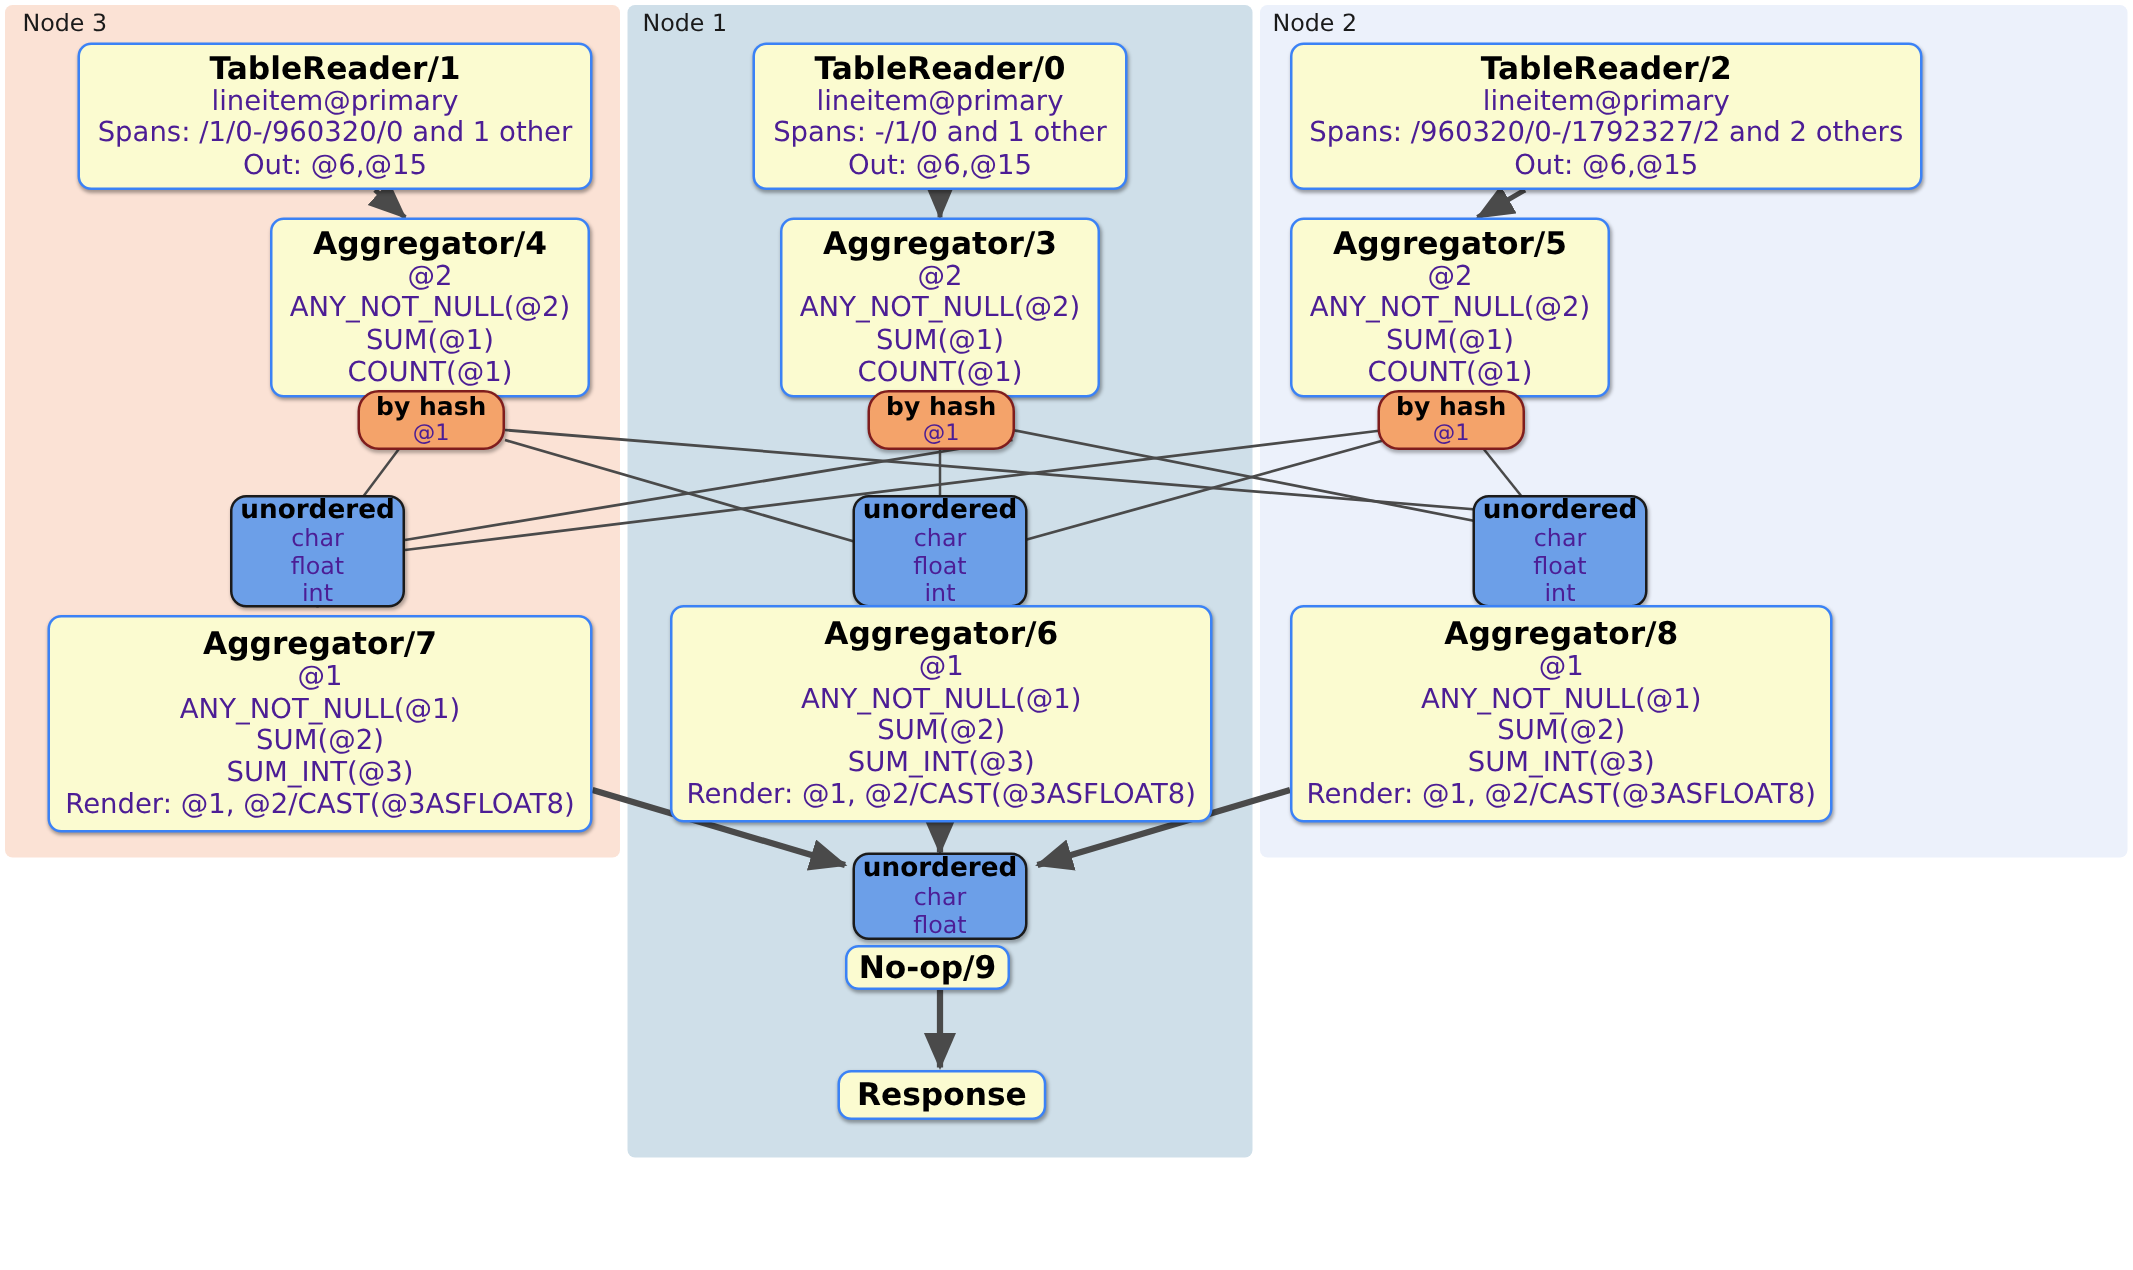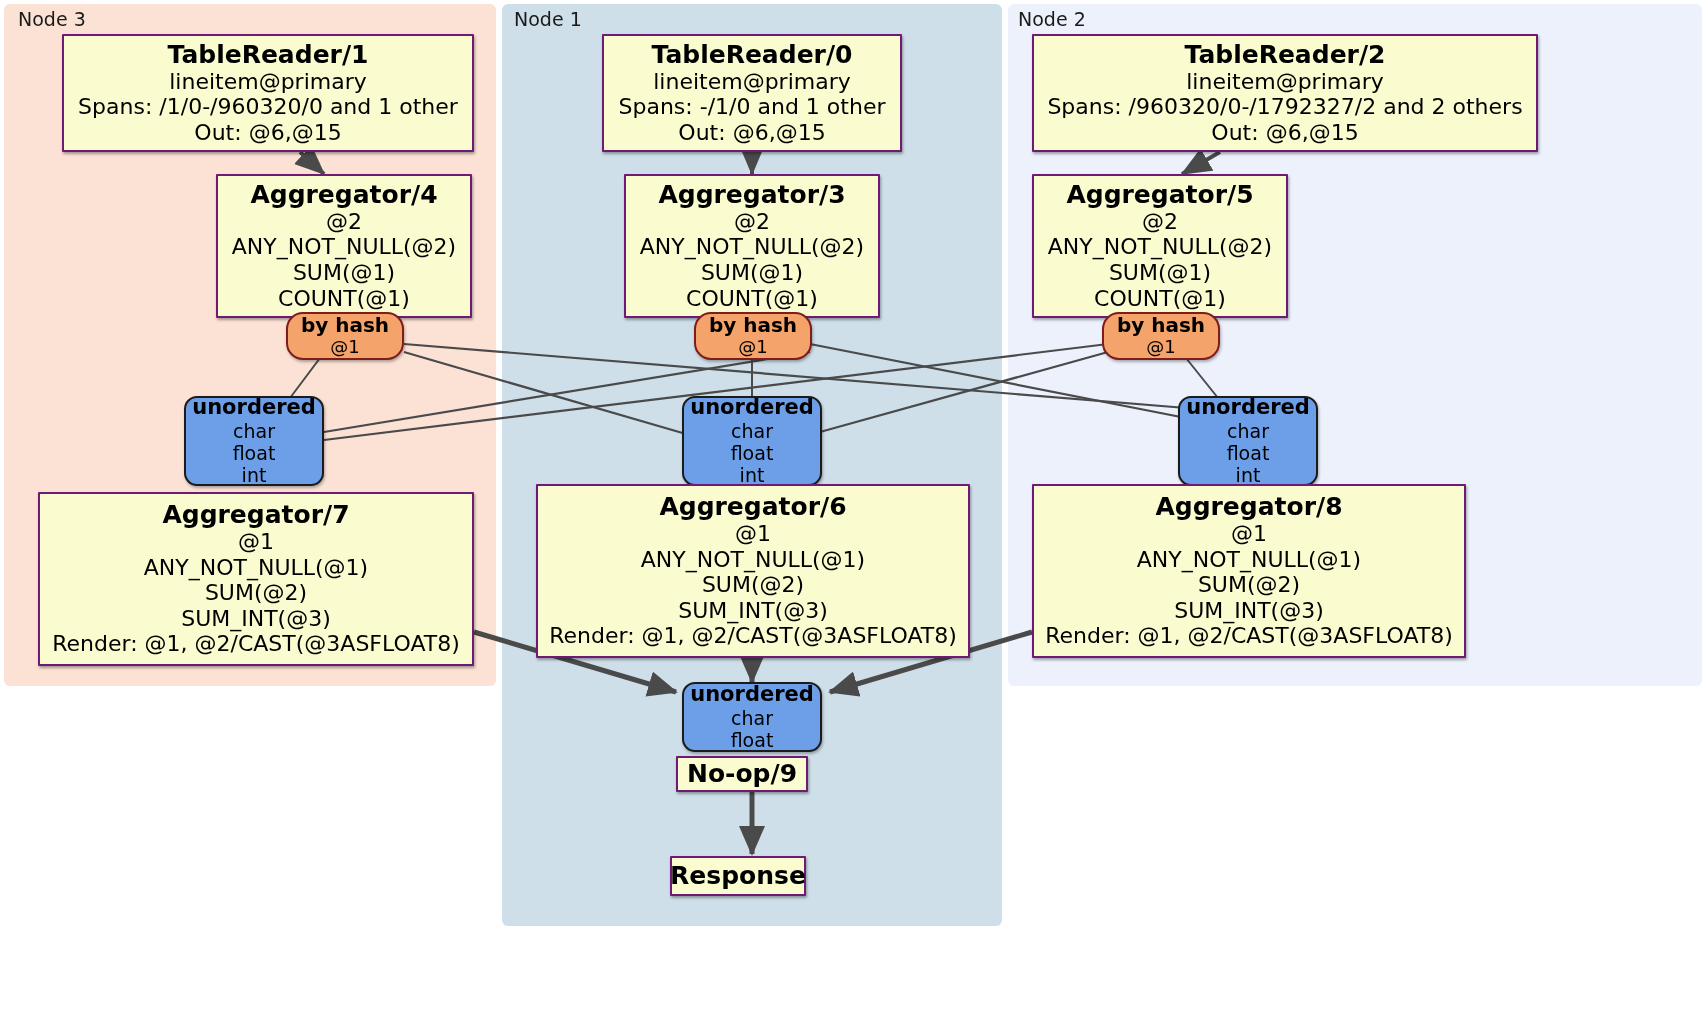--- a/index.html
+++ b/index.html
@@ -4,24 +4,24 @@
 <style>
   html,body{margin:0;padding:0;background:#ffffff;}
   body{font-family:"DejaVu Sans","Liberation Sans",sans-serif;}
   #stage{position:relative;width:1706px;height:1016px;overflow:hidden;background:#fff;}
 
   .node-panel{position:absolute;border-radius:6px;}
   .node-label{position:absolute;font-size:19px;color:#1a1a1a;font-family:"DejaVu Sans","Liberation Sans",sans-serif;}
 
   svg.edges{position:absolute;left:0;top:0;width:1706px;height:1016px;pointer-events:none;}
 
-  .box{position:absolute;box-sizing:border-box;border:2px solid #701a75;border-radius:1px;
+  .box{position:absolute;box-sizing:border-box;border:2px solid #3b82f6;border-radius:11px;
        text-align:center;display:flex;flex-direction:column;justify-content:center;align-items:center;}
   .box .title{font-weight:bold;font-size:25px;line-height:1.12;color:#000;}
-  .box .line{font-size:22px;line-height:1.16;color:#000000;}
+  .box .line{font-size:22px;line-height:1.16;color:#4c1d95;}
 
   .proc{background:#fbfbd0;box-shadow:1px 2px 3px rgba(0,0,0,.35);}
   .proc.small .title{font-size:25px;}
 
   .router{background:#f4a36a;border:2px solid #7f1d1d;border-radius:17px;
           box-shadow:1px 2px 3px rgba(0,0,0,.3);}
   .router .title{font-size:20px;font-weight:bold;}
   .router .line{font-size:18px;}
 
   .sync{background:#6c9fe8;border:2px solid #1b1b1b;border-radius:13px;
@@ -189,17 +189,17 @@
   <div class="box sync" style="left:682px;top:682px;width:140px;height:70px;">
     <div class="title">unordered</div>
     <div class="line">char</div>
     <div class="line">float</div>
   </div>
 
   <div class="box proc small" style="left:676px;top:756px;width:132px;height:36px;">
     <div class="title">No-op/9</div>
   </div>
 
-  <div class="box proc small" style="left:670px;top:856px;width:136px;height:40px;">
+  <div class="box proc small" style="left:670px;top:856px;width:167px;height:40px;">
     <div class="title">Response</div>
   </div>
 
 </div>
 
 </body></html>

